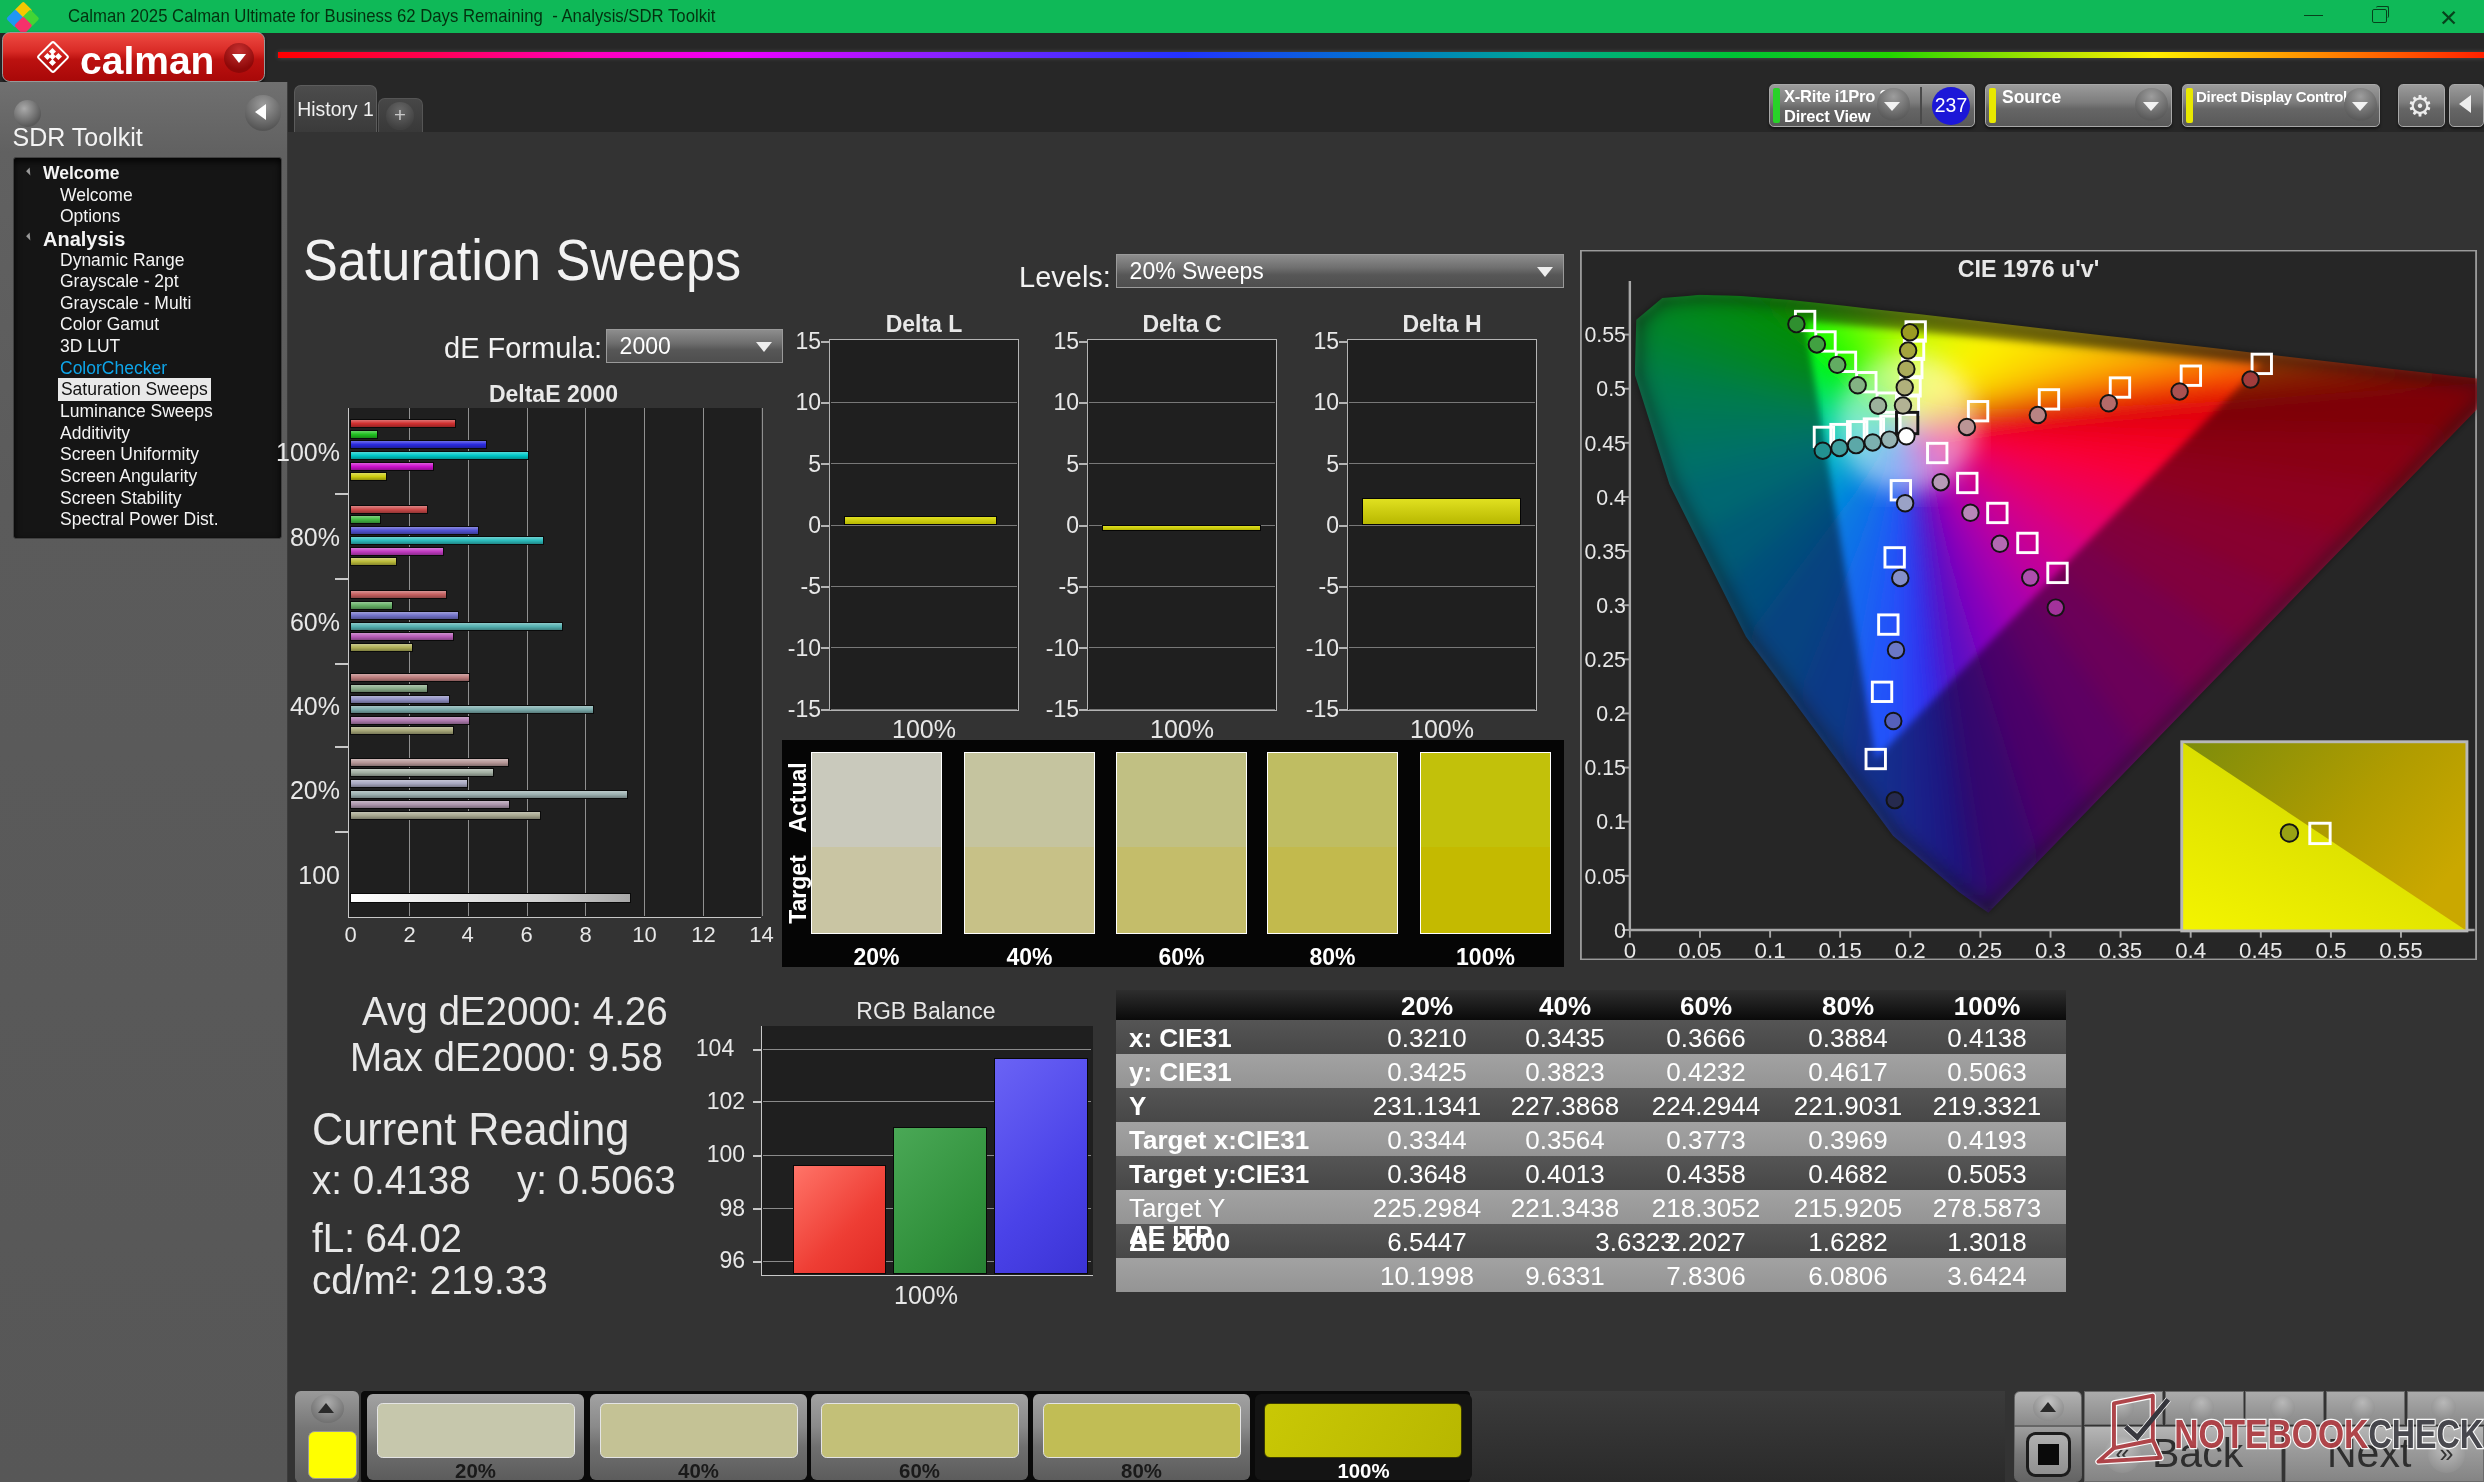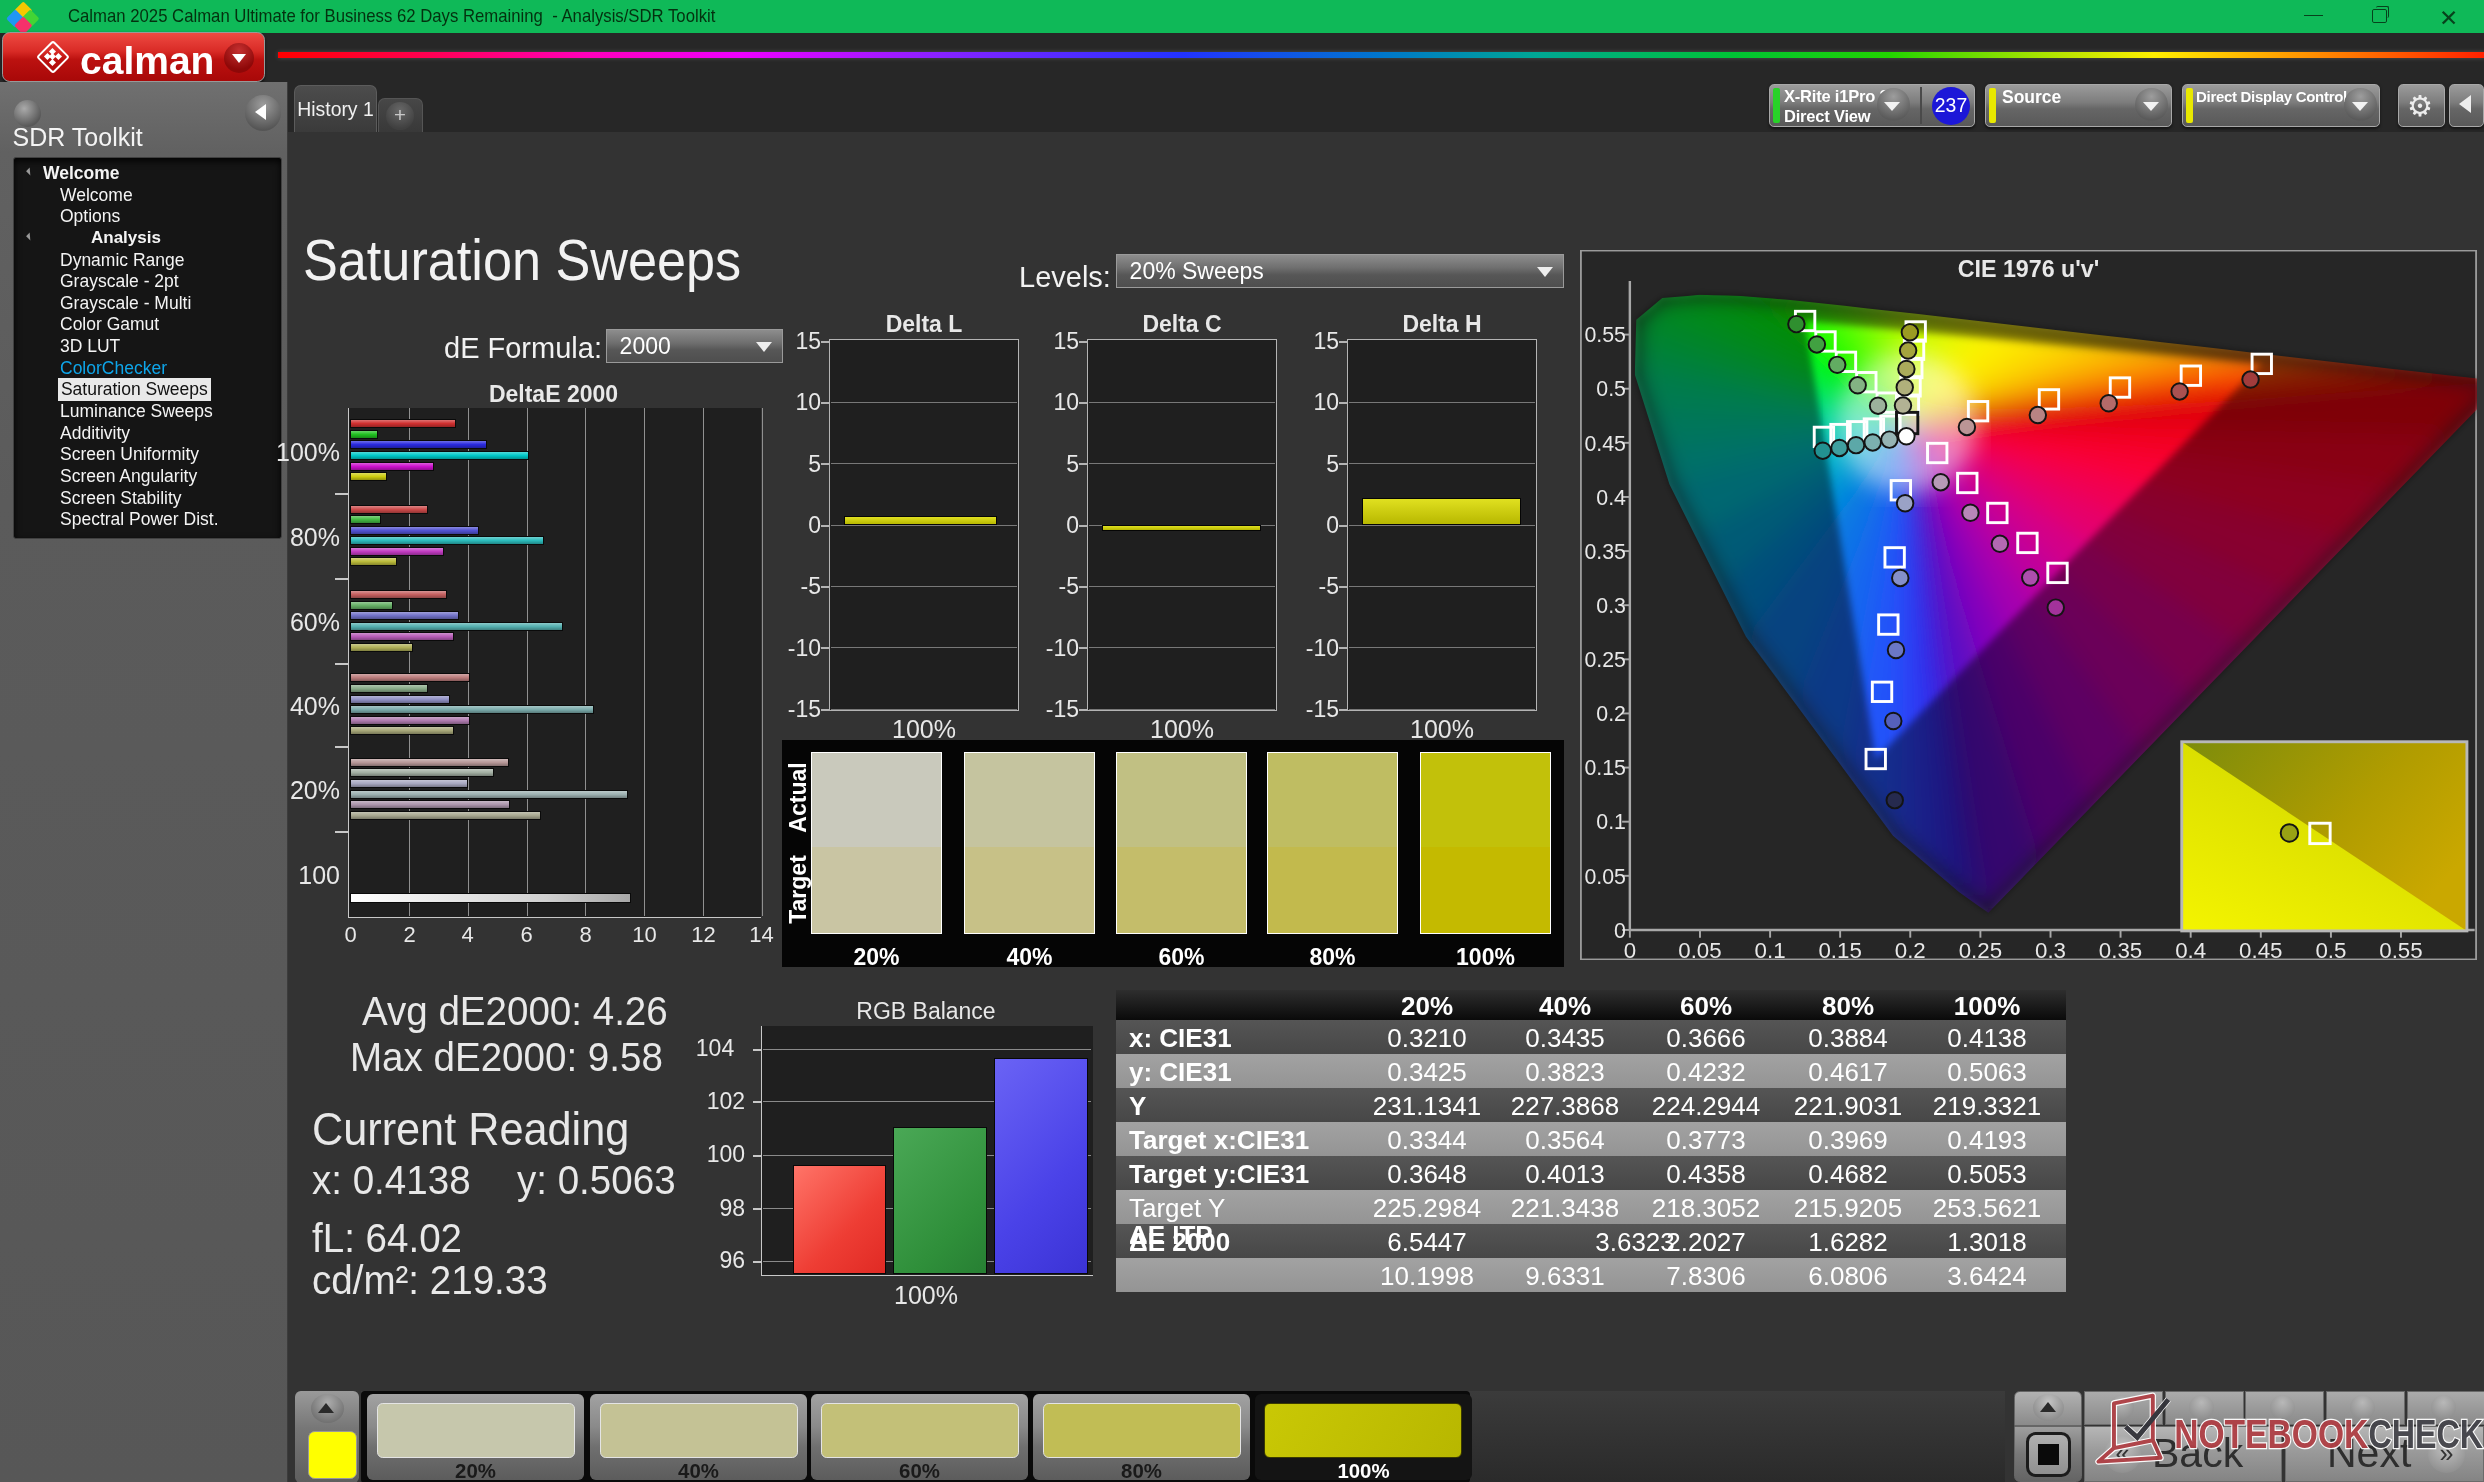--- a/index.html
+++ b/index.html
@@ -39,21 +39,21 @@
 <div class="abs" style="left:13.6px;top:100px;width:27px;height:27px;border-radius:50%;background:radial-gradient(circle at 38% 32%,#aaa,#585858 72%);"></div>
 <div class="abs" style="left:245px;top:95px;width:36px;height:36px;border-radius:50%;background:radial-gradient(circle at 50% 28%,#9d9d9d,#555 78%);"></div>
 <div class="abs" style="left:255px;top:104px;width:0;height:0;border-top:8.7px solid transparent;border-bottom:8.7px solid transparent;border-right:11.6px solid #fff;"></div>
 <div class="abs" style="left:12.6px;top:123px;font-size:25px;color:#f4f4f4;">SDR Toolkit</div>
 <div class="abs" style="left:12.6px;top:157px;width:269px;height:382px;background:#151515;border:1px solid #404040;border-radius:2.9px;box-shadow:inset 0 2.9px 7.8px rgba(0,0,0,.9);"></div>
 <div class="abs" style="left:27px;top:169px;width:0;height:0;border-top:5.8px solid transparent;border-left:6.8px solid #999;transform:rotate(45deg);"></div>
 <div class="abs" style="left:43px;top:163px;font-size:17.5px;font-weight:bold;color:#f4f4f4;">Welcome</div>
 <div class="abs" style="left:60px;top:185px;font-size:17.5px;color:#f4f4f4;">Welcome</div>
 <div class="abs" style="left:60px;top:206px;font-size:17.5px;color:#f4f4f4;">Options</div>
 <div class="abs" style="left:27px;top:234px;width:0;height:0;border-top:5.8px solid transparent;border-left:6.8px solid #999;transform:rotate(45deg);"></div>
-<div class="abs" style="left:43px;top:228px;font-size:17px;font-weight:bold;color:#f4f4f4;margin-left:48px;">Analysis</div>
+<div class="abs" style="left:43px;top:228px;font-size:20px;font-weight:bold;color:#f4f4f4;">Analysis</div>
 <div class="abs" style="left:60px;top:250px;font-size:17.5px;color:#f4f4f4;">Dynamic Range</div>
 <div class="abs" style="left:60px;top:271px;font-size:17.5px;color:#f4f4f4;">Grayscale - 2pt</div>
 <div class="abs" style="left:60px;top:293px;font-size:17.5px;color:#f4f4f4;">Grayscale - Multi</div>
 <div class="abs" style="left:60px;top:314px;font-size:17.5px;color:#f4f4f4;">Color Gamut</div>
 <div class="abs" style="left:60px;top:336px;font-size:17.5px;color:#f4f4f4;">3D LUT</div>
 <div class="abs" style="left:60px;top:358px;font-size:17.5px;color:#0ea5e9;">ColorChecker</div>
 <div class="abs" style="left:58px;top:378px;font-size:17.5px;color:#111;background:#e9e9e9;padding:1px 2.9px;">Saturation Sweeps</div>
 <div class="abs" style="left:60px;top:401px;font-size:17.5px;color:#f4f4f4;">Luminance Sweeps</div>
 <div class="abs" style="left:60px;top:423px;font-size:17.5px;color:#f4f4f4;">Additivity</div>
 <div class="abs" style="left:60px;top:444px;font-size:17.5px;color:#f4f4f4;">Screen Uniformity</div>
@@ -306,21 +306,21 @@
 <div class="abs" style="left:1494px;top:1159px;width:142px;text-align:center;font-size:26px;font-weight:normal;color:#fff;">0.4013</div>
 <div class="abs" style="left:1635px;top:1159px;width:142px;text-align:center;font-size:26px;font-weight:normal;color:#fff;">0.4358</div>
 <div class="abs" style="left:1777px;top:1159px;width:142px;text-align:center;font-size:26px;font-weight:normal;color:#fff;">0.4682</div>
 <div class="abs" style="left:1916px;top:1159px;width:142px;text-align:center;font-size:26px;font-weight:normal;color:#fff;">0.5053</div>
 <div class="abs" style="left:1116px;top:1190px;width:950px;height:34px;background:linear-gradient(#a2a2a2,#949494);"></div>
 <div class="abs" style="left:1129px;top:1193px;font-size:26px;font-weight:normal;color:#fff;">Target Y</div>
 <div class="abs" style="left:1356px;top:1193px;width:142px;text-align:center;font-size:26px;font-weight:normal;color:#fff;">225.2984</div>
 <div class="abs" style="left:1494px;top:1193px;width:142px;text-align:center;font-size:26px;font-weight:normal;color:#fff;">221.3438</div>
 <div class="abs" style="left:1635px;top:1193px;width:142px;text-align:center;font-size:26px;font-weight:normal;color:#fff;">218.3052</div>
 <div class="abs" style="left:1777px;top:1193px;width:142px;text-align:center;font-size:26px;font-weight:normal;color:#fff;">215.9205</div>
-<div class="abs" style="left:1916px;top:1193px;width:142px;text-align:center;font-size:26px;font-weight:normal;color:#fff;">253.5621</div>
+<div class="abs" style="left:1916px;top:1193px;width:142px;text-align:center;font-size:26px;font-weight:normal;color:#fff;">278.5873</div>
 <div class="abs" style="left:1116px;top:1224px;width:950px;height:34px;background:linear-gradient(#555,#474747);"></div>
 <div class="abs" style="left:1129px;top:1227px;font-size:26px;font-weight:bold;color:#fff;">ΔE 2000</div>
 <div class="abs" style="left:1356px;top:1227px;width:142px;text-align:center;font-size:26px;font-weight:normal;color:#fff;">6.5447</div>
 <div class="abs" style="left:1564px;top:1227px;width:142px;text-align:center;font-size:26px;font-weight:normal;color:#fff;">3.6323</div>
 <div class="abs" style="left:1635px;top:1227px;width:142px;text-align:center;font-size:26px;font-weight:normal;color:#fff;">2.2027</div>
 <div class="abs" style="left:1777px;top:1227px;width:142px;text-align:center;font-size:26px;font-weight:normal;color:#fff;">1.6282</div>
 <div class="abs" style="left:1916px;top:1227px;width:142px;text-align:center;font-size:26px;font-weight:normal;color:#fff;">1.3018</div>
 <div class="abs" style="left:1116px;top:1258px;width:950px;height:34px;background:linear-gradient(#a2a2a2,#949494);"></div>
 <div class="abs" style="left:1129px;top:1220px;font-size:26px;font-weight:bold;color:#fff;">ΔE ITP</div>
 <div class="abs" style="left:1356px;top:1261px;width:142px;text-align:center;font-size:26px;font-weight:normal;color:#fff;">10.1998</div>

